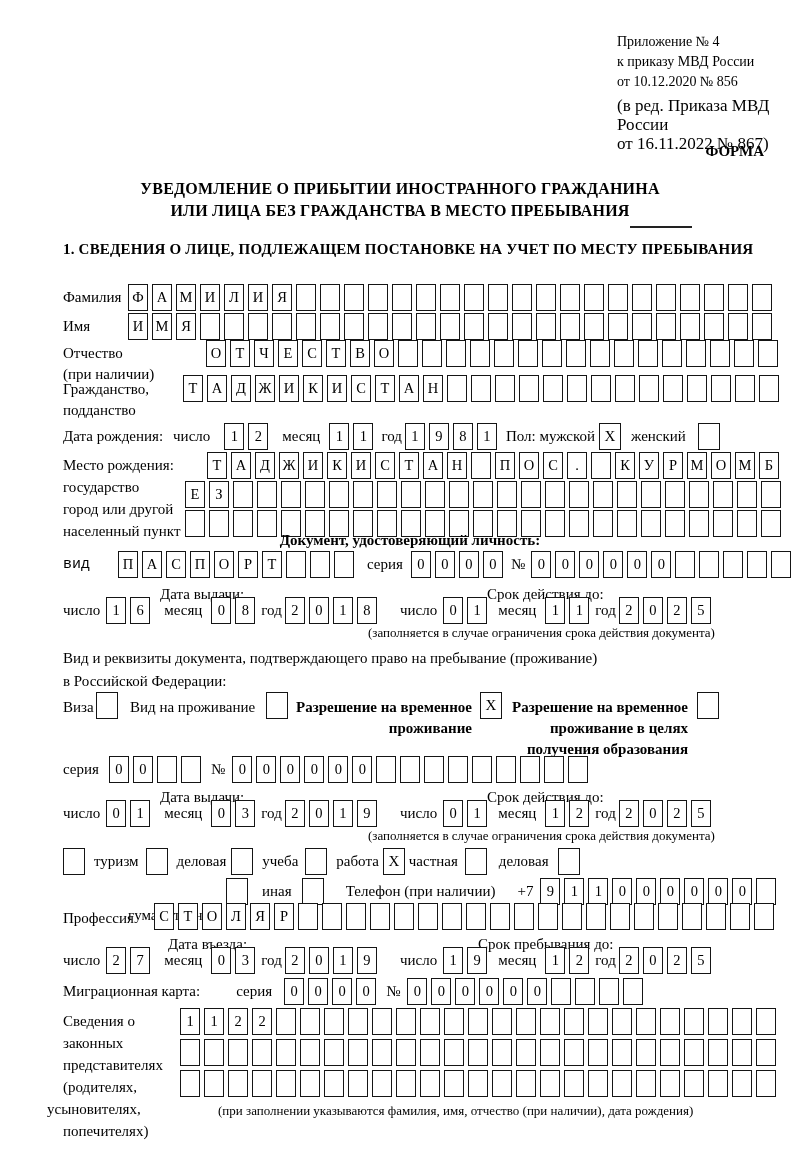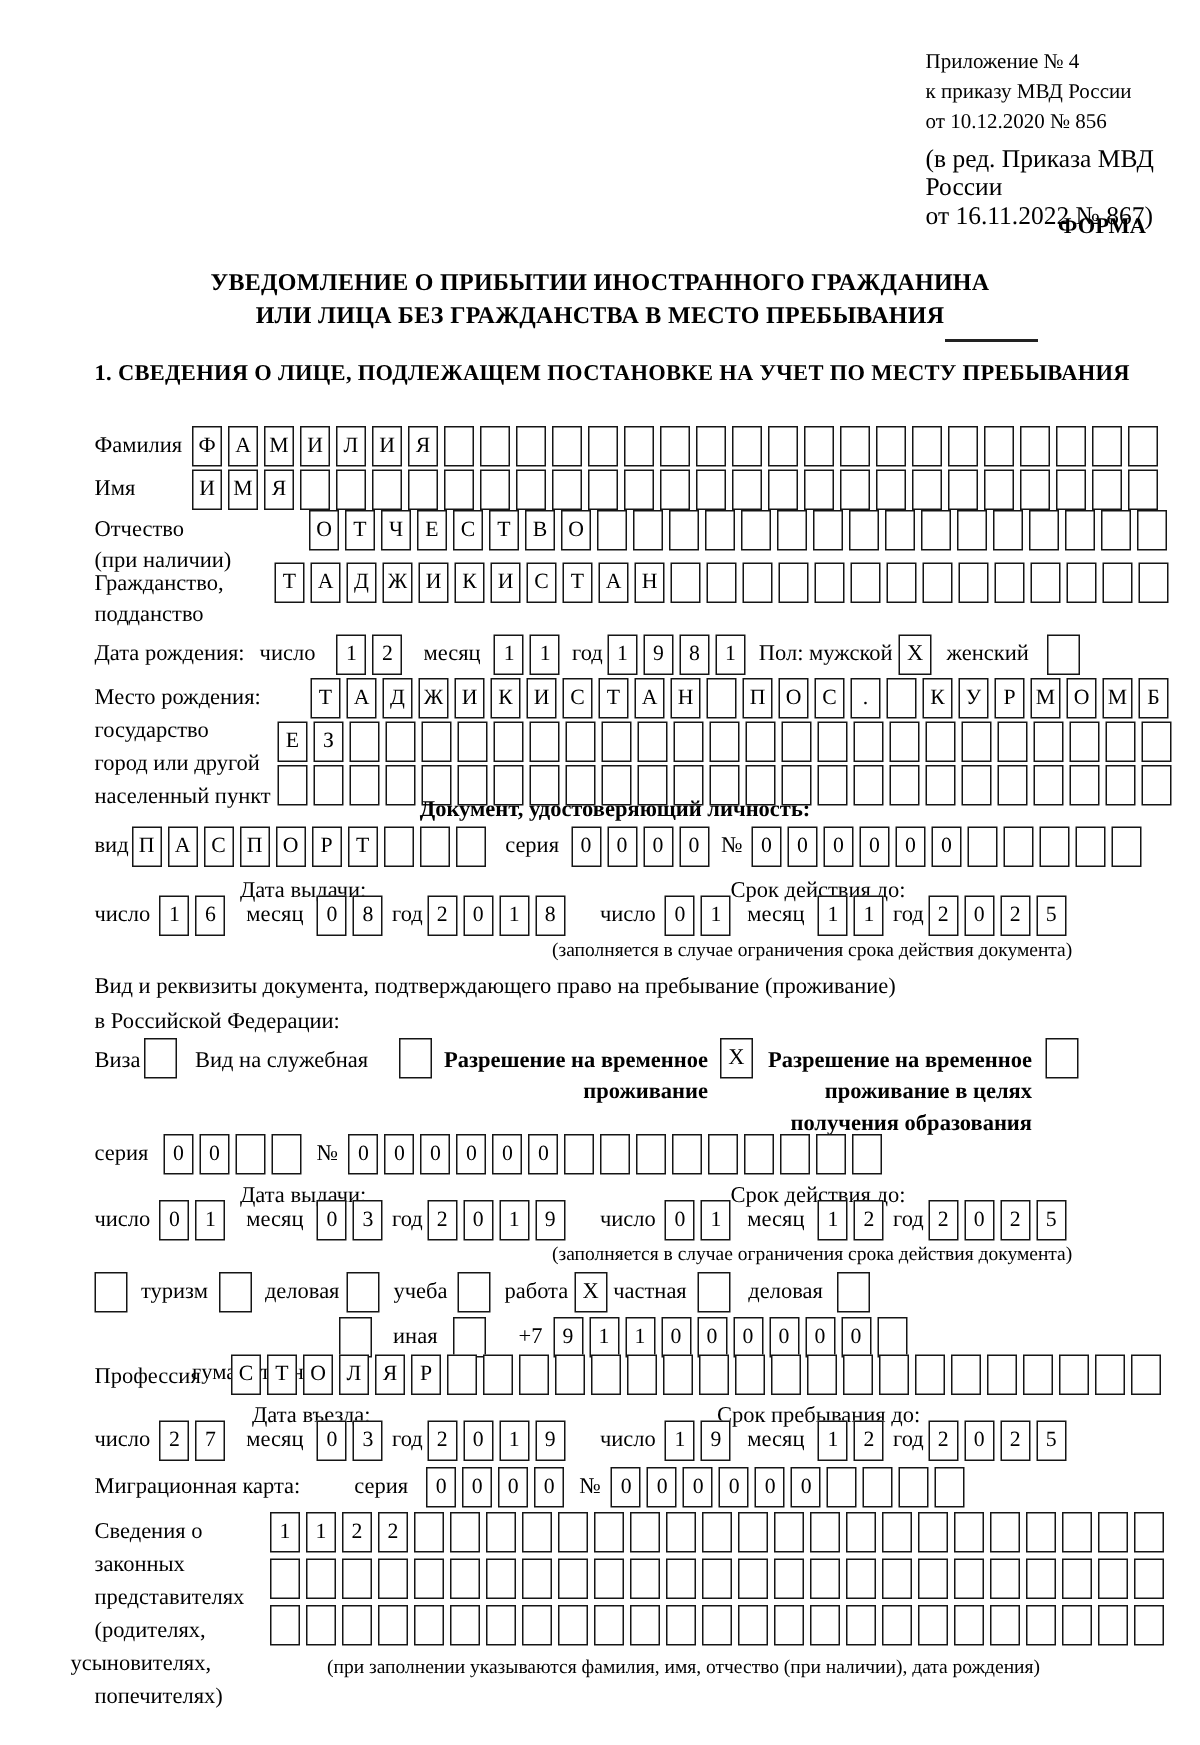--- a/index.html
+++ b/index.html
@@ -276,21 +276,21 @@
       <span class="cell"></span>
       <span class="cell"></span>
       <span class="cell"></span>
       <span class="cell"></span>
       <span class="cell"></span>
       <span class="cell"></span>
     </div>
 
   <div class="abs b" style="left:60px;top:532px;width:700px;text-align:center;font-size:15px;">Документ, удостоверяющий личность:</div>
   <div class="row" style="left:63px;top:551px;">
-    <span class="lbl" style="margin-right:2px;">вид</span>
+    <span class="lbl" style="margin-right:28px;font-family:Liberation Mono, monospace;">вид</span>
     <span class="cells" style="margin-right:13px;">
         <span class="cell">П</span>
         <span class="cell">А</span>
         <span class="cell">С</span>
         <span class="cell">П</span>
         <span class="cell">О</span>
         <span class="cell">Р</span>
         <span class="cell">Т</span>
         <span class="cell"></span>
         <span class="cell"></span>
@@ -359,21 +359,21 @@
         <span class="cell">5</span>
       </span>
   </div>
   <div class="abs note" style="left:368px;top:625px;">(заполняется в случае ограничения срока действия документа)</div>
 
   <div class="abs lblt" style="left:63px;top:648px;">Вид и реквизиты документа, подтверждающего право на пребывание (проживание)</div>
   <div class="abs lblt" style="left:63px;top:671px;">в Российской Федерации:</div>
 
   <div class="abs lblt" style="left:63px;top:697px;">Виза</div>
   <div class="abs cb" style="left:96px;top:692px;"></div>
-  <div class="abs lblt" style="left:130px;top:697px;">Вид на служебная</div>
+  <div class="abs lblt" style="left:130px;top:697px;">Вид на проживание</div>
   <div class="abs cb" style="left:266px;top:692px;"></div>
   <div class="abs center-stack" style="left:296px;top:697px;width:176px;">
     <div>Разрешение на временное</div>
     <div>проживание</div>
   </div>
   <div class="abs cb" style="left:480px;top:692px;">X</div>
   <div class="abs center-stack" style="left:512px;top:697px;width:176px;">
     <div>Разрешение на временное</div>
     <div>проживание в целях</div>
     <div>получения образования</div>
@@ -463,20 +463,21 @@
     <span class="lbl" style="margin-right:7px;">частная</span>
     <span class="cb" style="margin-right:12px;"></span>
     <span class="lbl" style="margin-right:9px;">деловая</span>
     <span class="cb"></span>
   </div>
   <div class="row" style="left:128px;top:878px;">
     <span class="lbl" style="margin-right:10px;margin-top:24px;">гуманитарная</span>
     <span class="cb" style="margin-right:14px;"></span>
     <span class="lbl" style="margin-right:10px;">иная</span>
     <span class="cb" style="margin-right:22px;"></span>
+    <span class="lbl" style="margin-right:22px;">Телефон (при наличии)</span>
     <span class="lbl" style="margin-right:7px;">+7</span>
     <span class="cells">
         <span class="cell">9</span>
         <span class="cell">1</span>
         <span class="cell">1</span>
         <span class="cell">0</span>
         <span class="cell">0</span>
         <span class="cell">0</span>
         <span class="cell">0</span>
         <span class="cell">0</span>

